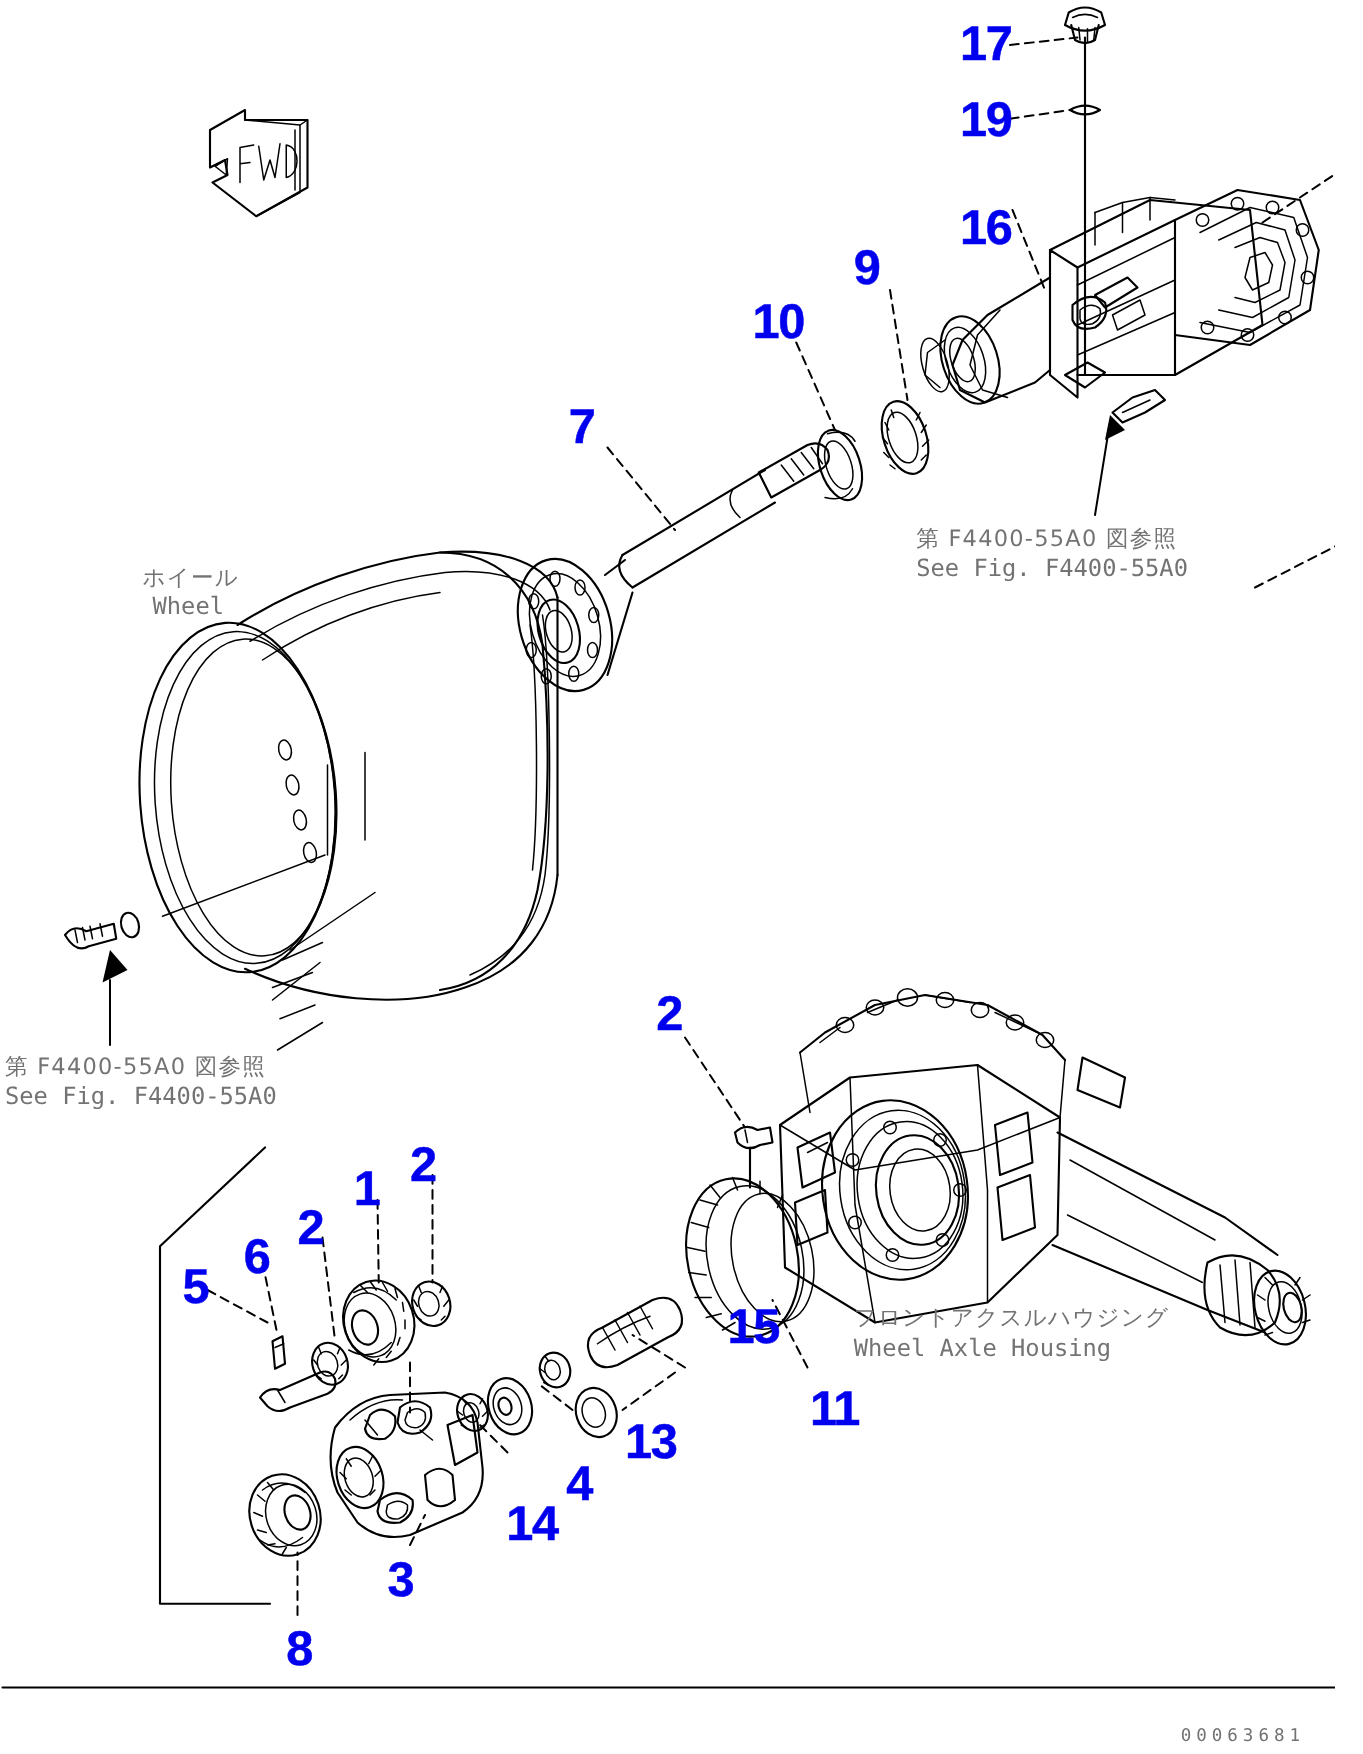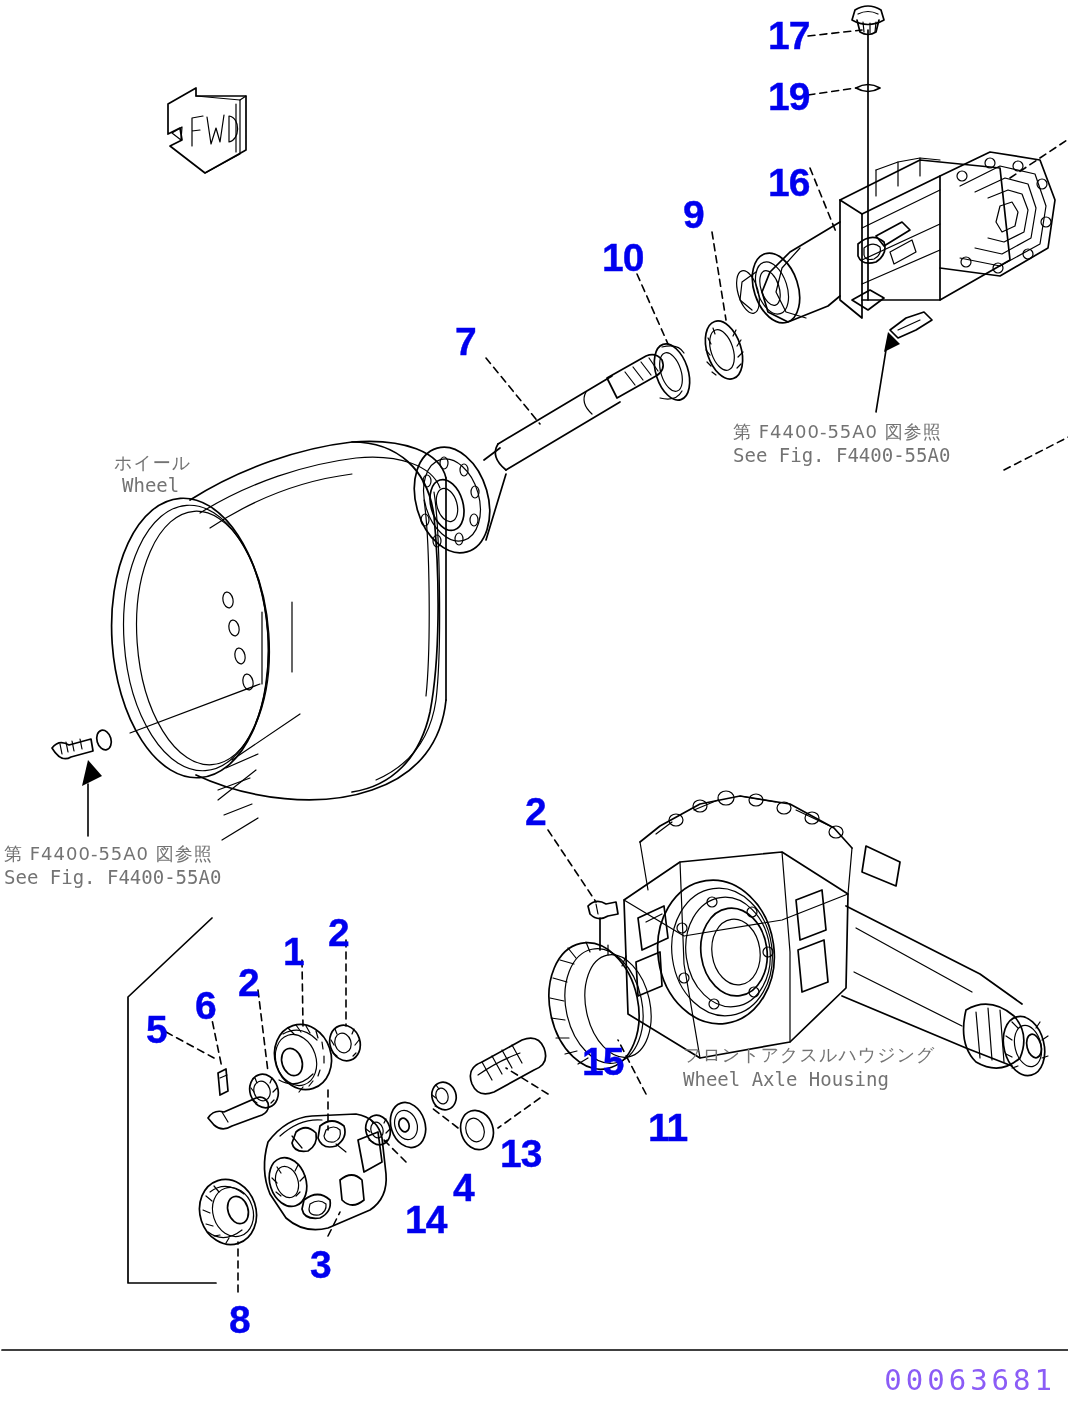--- a/index.html
+++ b/index.html
@@ -30,25 +30,25 @@
     font-family:"DejaVu Sans Mono", monospace;
     font-size:19px;
     line-height:22px;
     white-space:pre;
     letter-spacing:0px;
     text-align:center;
   }
   .cap.jp{font-family:"DejaVu Sans", sans-serif;font-size:18px;letter-spacing:1px;}
   .dwgno{
     position:absolute;
-    right:12px;
+    right:24px;
     bottom:6px;
-    color:#8b5cf6;
+    color:#737373;
     font-family:"DejaVu Sans Mono", monospace;
-    font-size:29px;
+    font-size:14px;
     letter-spacing:4px;
     white-space:nowrap;
   }
 </style>
 </head>
 <body>
 
 <div id="page">
 
   <svg id="sheet" viewBox="0 0 1090 1403" xmlns="http://www.w3.org/2000/svg">

